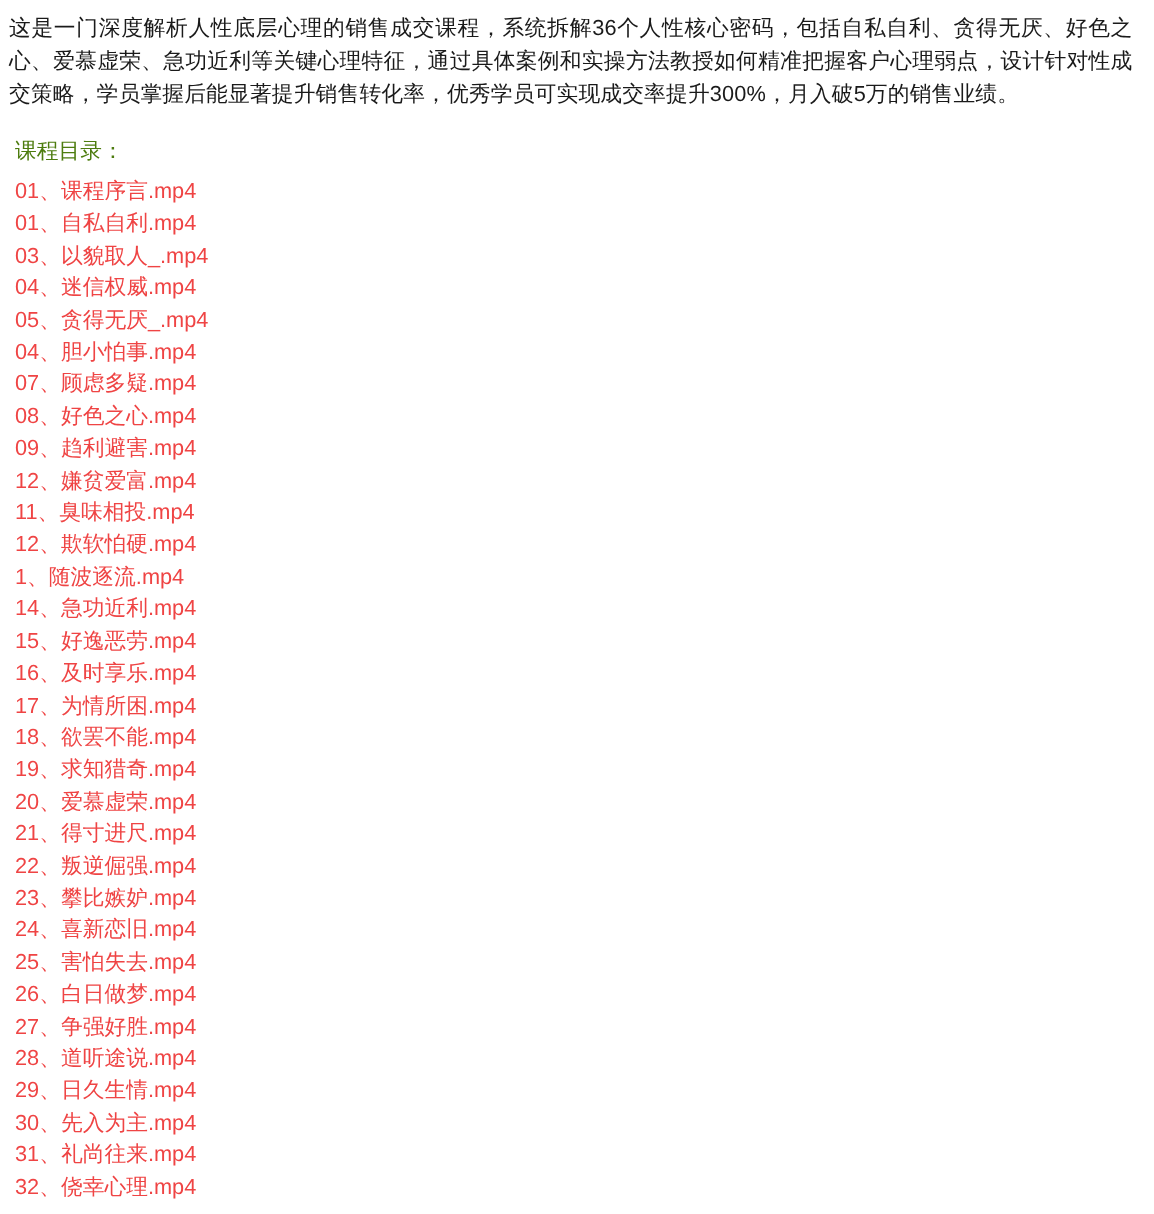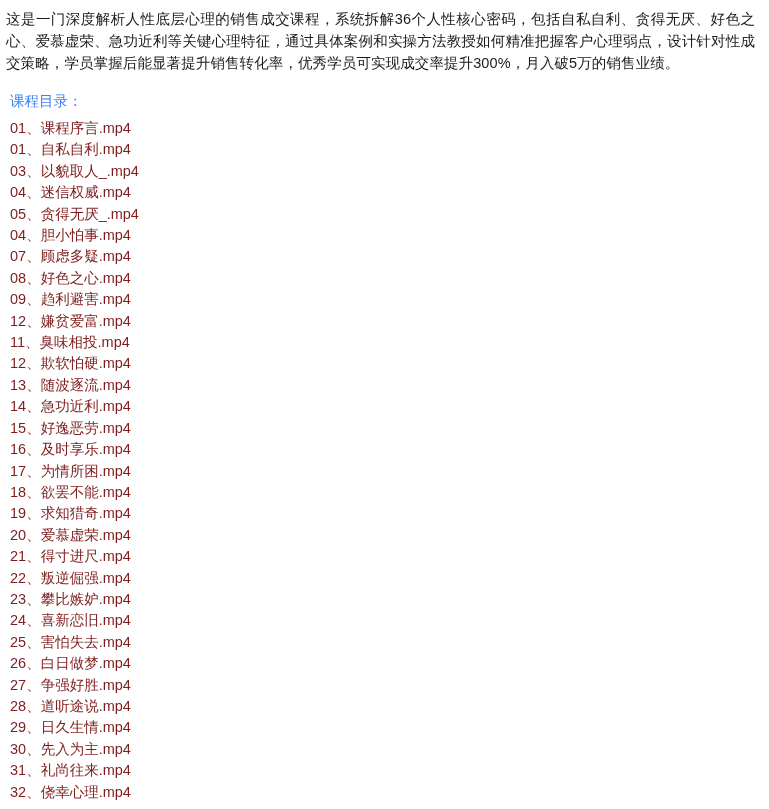--- a/index.html
+++ b/index.html
@@ -24,31 +24,31 @@
     line-height: 22px;
     color: #1a1a1a;
     margin: 0 0 16px 0;
     text-align: justify;
     letter-spacing: 0.1px;
   }
   .toc-title {
     font-size: 14.5px;
     line-height: 22px;
     margin: 0 0 6px 4px;
-    color: #3b82f6;
+    color: #4d7c0f;
   }
   .toc-list {
     list-style: none;
     margin: 0;
     padding: 0 0 0 4px;
   }
   .toc-list li {
     font-size: 14.5px;
     line-height: 21.4px;
-    color: #7f1d1d;
+    color: #ef4444;
     white-space: nowrap;
   }
 </style>
 </head>
 <body>
 
 <div class="page">
   <p class="intro">这是一门深度解析人性底层心理的销售成交课程，系统拆解36个人性核心密码，包括自私自利、贪得无厌、好色之心、爱慕虚荣、急功近利等关键心理特征，通过具体案例和实操方法教授如何精准把握客户心理弱点，设计针对性成交策略，学员掌握后能显著提升销售转化率，优秀学员可实现成交率提升300%，月入破5万的销售业绩。</p>
   <p class="toc-title">课程目录：</p>
   <ul class="toc-list">
@@ -57,21 +57,21 @@
       <li>03、以貌取人_.mp4</li>
       <li>04、迷信权威.mp4</li>
       <li>05、贪得无厌_.mp4</li>
       <li>04、胆小怕事.mp4</li>
       <li>07、顾虑多疑.mp4</li>
       <li>08、好色之心.mp4</li>
       <li>09、趋利避害.mp4</li>
       <li>12、嫌贫爱富.mp4</li>
       <li>11、臭味相投.mp4</li>
       <li>12、欺软怕硬.mp4</li>
-      <li>13、随波逐流.mp4</li>
+      <li>1、随波逐流.mp4</li>
       <li>14、急功近利.mp4</li>
       <li>15、好逸恶劳.mp4</li>
       <li>16、及时享乐.mp4</li>
       <li>17、为情所困.mp4</li>
       <li>18、欲罢不能.mp4</li>
       <li>19、求知猎奇.mp4</li>
       <li>20、爱慕虚荣.mp4</li>
       <li>21、得寸进尺.mp4</li>
       <li>22、叛逆倔强.mp4</li>
       <li>23、攀比嫉妒.mp4</li>

